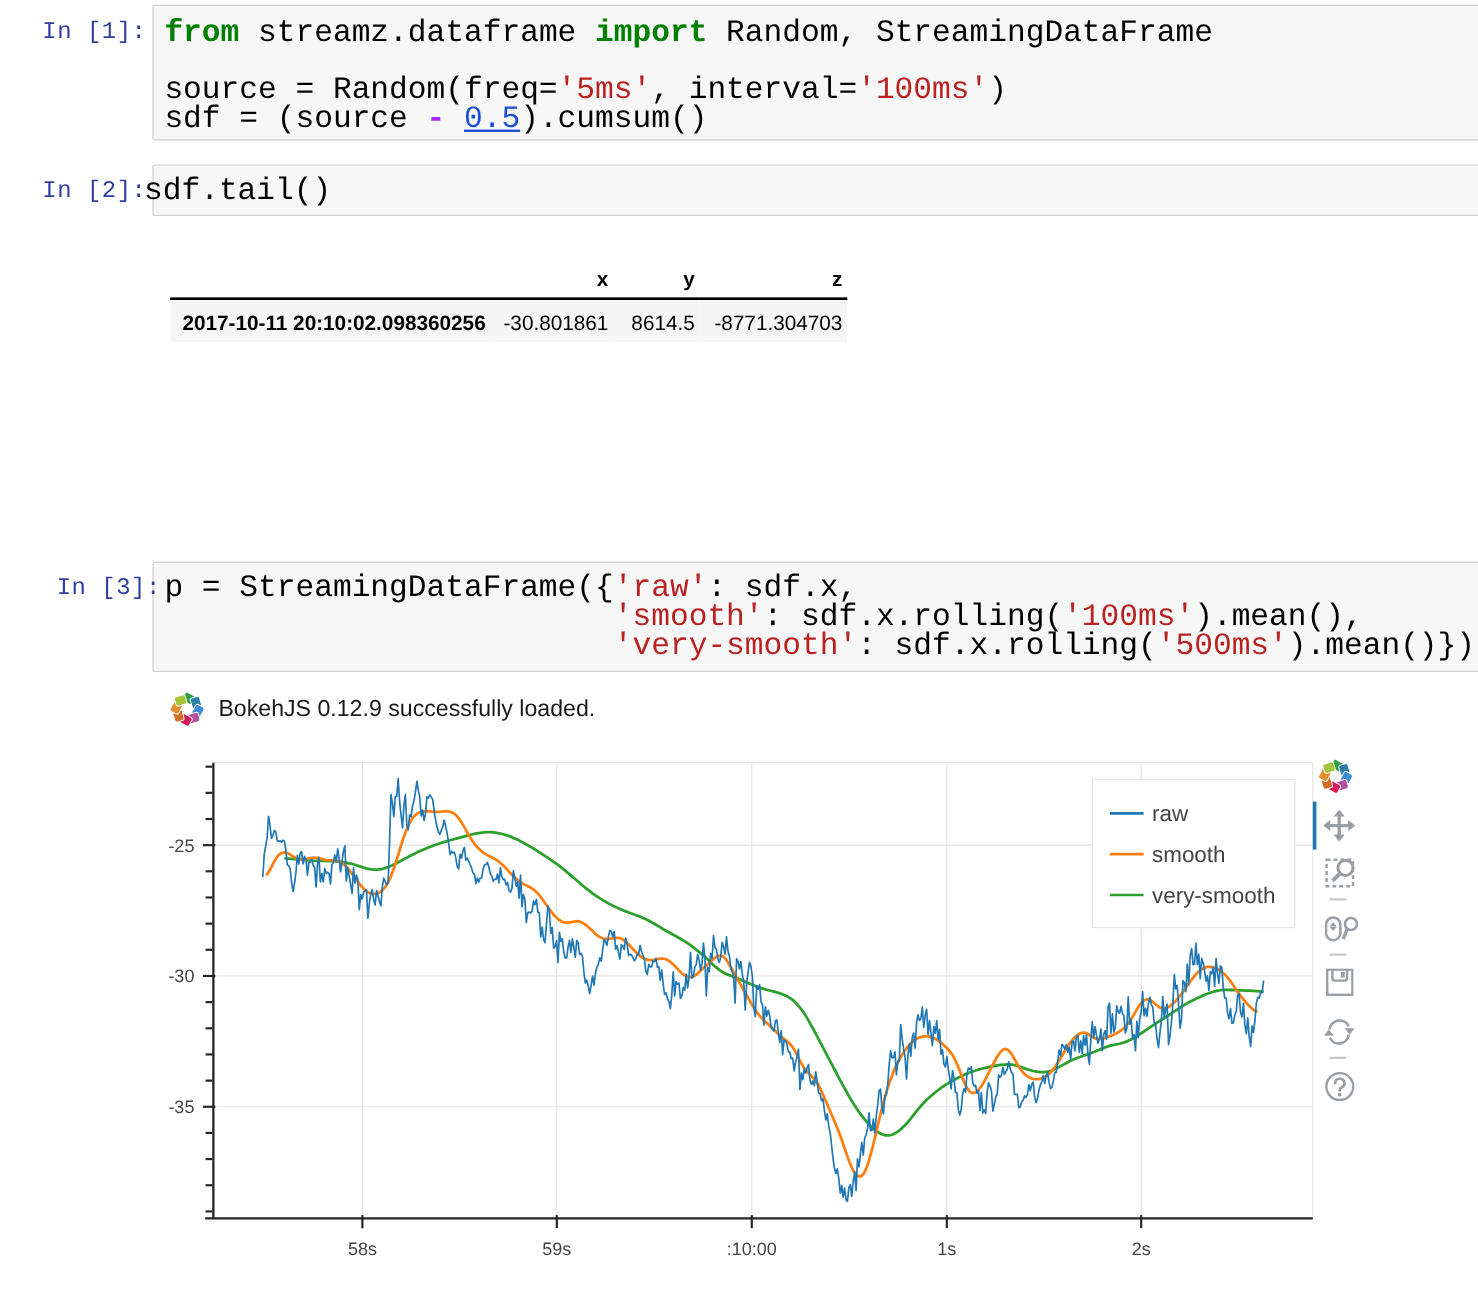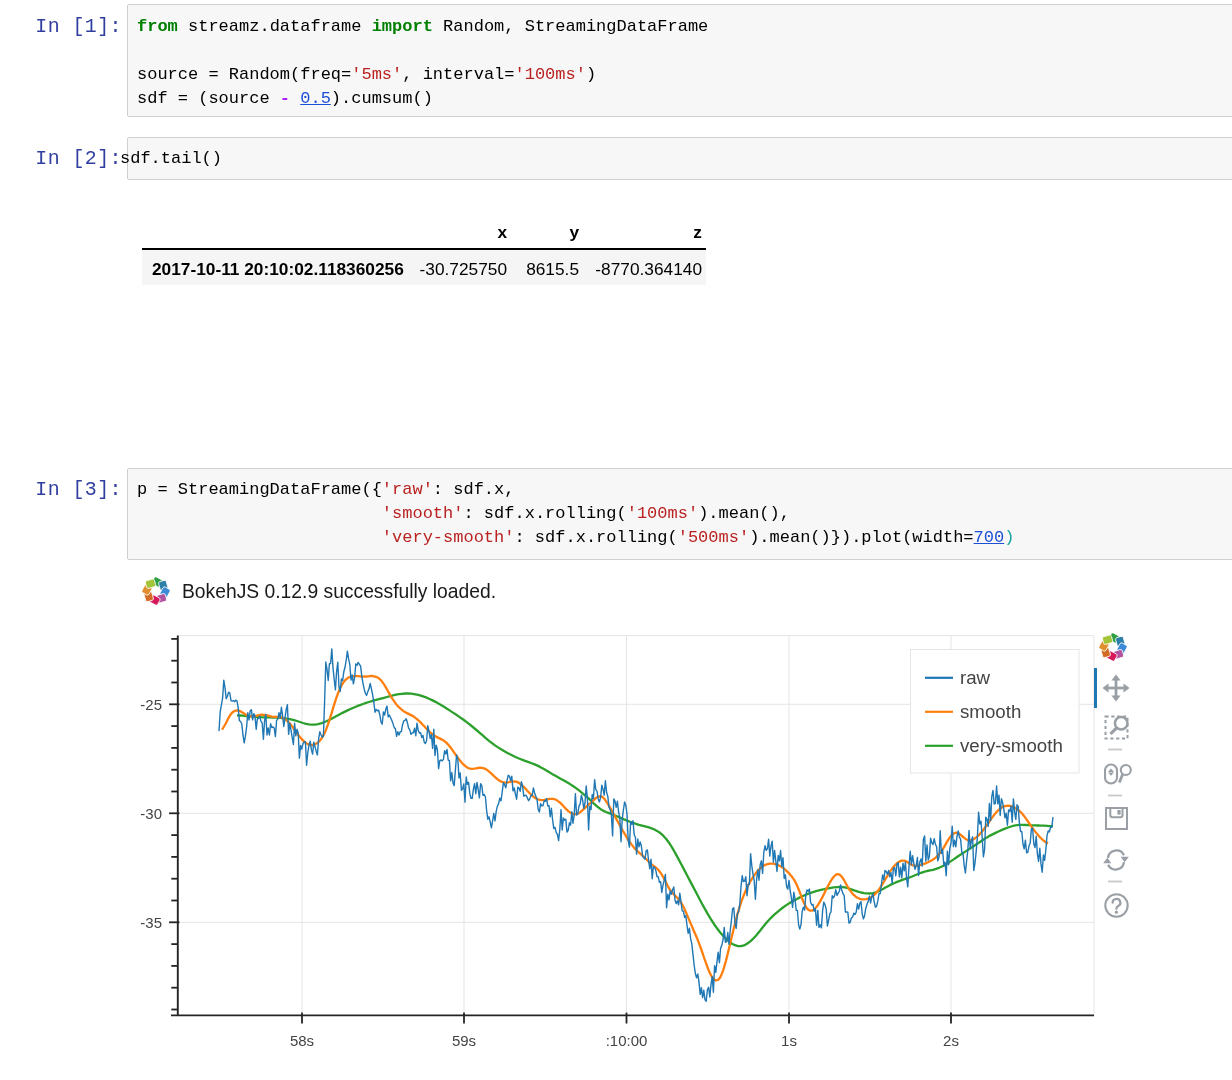--- a/index.html
+++ b/index.html
@@ -1,21 +1,21 @@
 <!DOCTYPE html>
 <html><head><meta charset="utf-8">
 <style>
 * { margin:0; padding:0; box-sizing:border-box; }
 html,body { width:1232px; height:1080px; background:#fff; overflow:hidden; position:relative;
   font-family:"Liberation Sans",sans-serif; }
 .cellbox { position:absolute; left:127px; width:1120px; background:#f7f7f7;
   border:1px solid #cfcfcf; border-radius:2px; }
 .prompt { position:absolute; color:#303F9F; font-family:"Liberation Mono",monospace;
   font-size:19.9px; line-height:24px; width:122px; text-align:right; left:0; letter-spacing:0.45px; }
-pre.code { font-family:"Liberation Mono",monospace; font-size:17px; line-height:24px; color:#000; }
+pre.code { font-family:"Liberation Mono",monospace; font-size:26px; line-height:24px; color:#000; }
 .kw { color:#008000; font-weight:bold; }
 .str { color:#BA2121; }
 .num { color:#1d4ed8;text-decoration:underline; }
 .op { color:#AA22FF; font-weight:bold; }
 table.df { position:absolute; left:142px; top:217px; border-collapse:collapse;
   font-size:17.3px; color:#000; table-layout:fixed; }
 table.df th, table.df td { padding:0 4px 0 0; height:36.2px; text-align:right; border:none; overflow:visible; white-space:nowrap; }
 table.df thead tr { height:32px; }
 table.df thead th { border-bottom:2px solid #000; vertical-align:middle; height:32px; }
 table.df tbody th { text-align:left; font-weight:bold; padding:3px 0 0 10px; }
@@ -62,30 +62,30 @@
 <thead>
       <tr>
         <th></th>
         <th>x</th>
         <th>y</th>
         <th>z</th>
       </tr>
     </thead>
 <tbody>
 <tr>
-        <th>2017-10-11 20:10:02.118360256</th>
-        <td>-30.725750</td>
-        <td>8615.5</td>
-        <td>-8770.364140</td>
+        <th>2017-10-11 20:10:02.098360256</th>
+        <td>-30.801861</td>
+        <td>8614.5</td>
+        <td>-8771.304703</td>
       </tr>
 </tbody>
   </table>
 
 <div class="cellbox" style="top:468px; height:92px;"></div>
-<div class="prompt" style="top:477.5px;">In&nbsp;[3]:</div>
+<div class="prompt" style="top:477.5px;margin-left:12px;">In&nbsp;[3]:</div>
 <pre class="code" style="position:absolute; left:137px; top:477.5px;">p = StreamingDataFrame({<span class="str">'raw'</span>: sdf.x,
                         <span class="str">'smooth'</span>: sdf.x.rolling(<span class="str">'100ms'</span>).mean(),
                         <span class="str">'very-smooth'</span>: sdf.x.rolling(<span class="str">'500ms'</span>).mean()}).plot(width=<span class="num">700</span><span style="color:#1aa3a3">)</span></pre>
 
 <svg style="position:absolute; left:142px; top:577px;" width="28" height="28" viewBox="0 0 28 28">
     <use href="#bokehlogo"></use>
   </svg>
 <div style="position:absolute; left:182px; top:580.5px; font-size:19.3px; color:#1a1a1a;">BokehJS 0.12.9 successfully loaded.</div>
 
 <svg style="position:absolute; left:0; top:600px;" width="1232" height="480" viewBox="0 0 1232 480">

